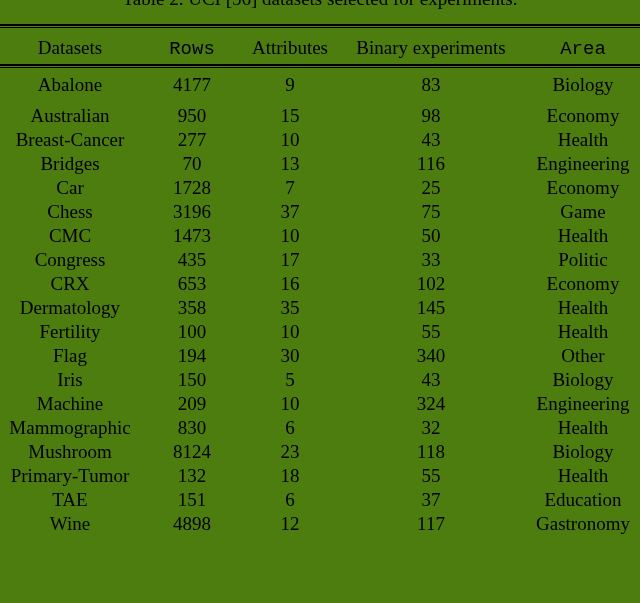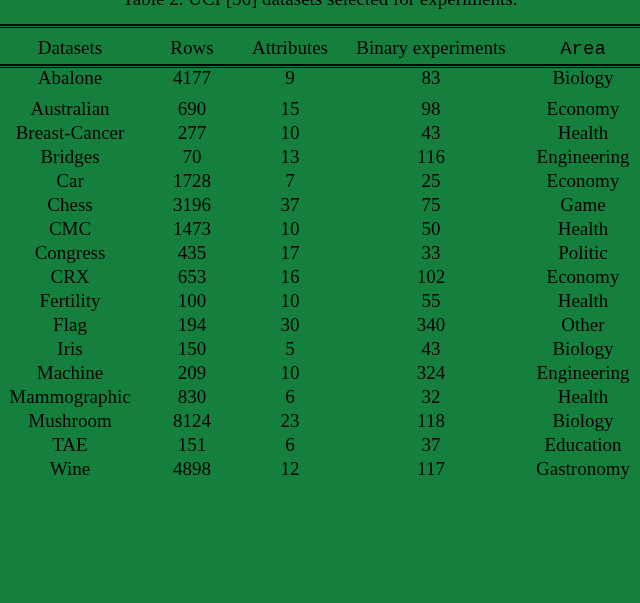--- a/index.html
+++ b/index.html
@@ -5,21 +5,21 @@
   html, body {
     margin: 0;
     padding: 0;
     background: #ffffff;
   }
   #page {
     position: relative;
     width: 640px;
     height: 603px;
     overflow: hidden;
-    background: #15803d;
+    background: #4d7c0f;
     font-family: "Liberation Serif", "DejaVu Serif", serif;
     color: #000000;
   }
 
   
   .caption {
     position: absolute;
     top: -13px;
     left: 0;
     width: 640px;
@@ -67,27 +67,27 @@
   }
 
   
   .col-ds   { width: 140px; }
   .col-rows { width: 104px; }
   .col-attr { width: 92px;  }
   .col-bin  { width: 190px; }
   .col-area { width: 114px; }
 
   thead .col-ds   { text-align: center; }
-  thead .col-rows { text-align: center; }
+  thead .col-rows { text-align: center; font-family: Liberation Mono, monospace; }
   thead .col-attr { text-align: center; }
   thead .col-bin  { text-align: center; }
   thead .col-area { text-align: center; font-family: Liberation Mono, monospace; }
 
   
-  tbody tr:first-child td { height: 31px; }
+  tbody tr:first-child td { padding-top: 7px; height: 31px; }
 </style>
 </head>
 <body>
 
 <div id="page">
 
   <div class="caption">Table 2. UCI [56] datasets selected for experiments.</div>
 
   <div class="rule rule-top"></div>
   <div class="rule rule-top-thin"></div>
@@ -107,21 +107,21 @@
     <tbody id="table-body">
         <tr>
           <td class="col-ds">Abalone</td>
           <td class="col-rows">4177</td>
           <td class="col-attr">9</td>
           <td class="col-bin">83</td>
           <td class="col-area">Biology</td>
         </tr>
         <tr>
           <td class="col-ds">Australian</td>
-          <td class="col-rows">690</td>
+          <td class="col-rows">950</td>
           <td class="col-attr">15</td>
           <td class="col-bin">98</td>
           <td class="col-area">Economy</td>
         </tr>
         <tr>
           <td class="col-ds">Breast-Cancer</td>
           <td class="col-rows">277</td>
           <td class="col-attr">10</td>
           <td class="col-bin">43</td>
           <td class="col-area">Health</td>
@@ -162,20 +162,27 @@
           <td class="col-area">Politic</td>
         </tr>
         <tr>
           <td class="col-ds">CRX</td>
           <td class="col-rows">653</td>
           <td class="col-attr">16</td>
           <td class="col-bin">102</td>
           <td class="col-area">Economy</td>
         </tr>
         <tr>
+          <td class="col-ds">Dermatology</td>
+          <td class="col-rows">358</td>
+          <td class="col-attr">35</td>
+          <td class="col-bin">145</td>
+          <td class="col-area">Health</td>
+        </tr>
+        <tr>
           <td class="col-ds">Fertility</td>
           <td class="col-rows">100</td>
           <td class="col-attr">10</td>
           <td class="col-bin">55</td>
           <td class="col-area">Health</td>
         </tr>
         <tr>
           <td class="col-ds">Flag</td>
           <td class="col-rows">194</td>
           <td class="col-attr">30</td>
@@ -204,20 +211,27 @@
           <td class="col-area">Health</td>
         </tr>
         <tr>
           <td class="col-ds">Mushroom</td>
           <td class="col-rows">8124</td>
           <td class="col-attr">23</td>
           <td class="col-bin">118</td>
           <td class="col-area">Biology</td>
         </tr>
         <tr>
+          <td class="col-ds">Primary-Tumor</td>
+          <td class="col-rows">132</td>
+          <td class="col-attr">18</td>
+          <td class="col-bin">55</td>
+          <td class="col-area">Health</td>
+        </tr>
+        <tr>
           <td class="col-ds">TAE</td>
           <td class="col-rows">151</td>
           <td class="col-attr">6</td>
           <td class="col-bin">37</td>
           <td class="col-area">Education</td>
         </tr>
         <tr>
           <td class="col-ds">Wine</td>
           <td class="col-rows">4898</td>
           <td class="col-attr">12</td>

